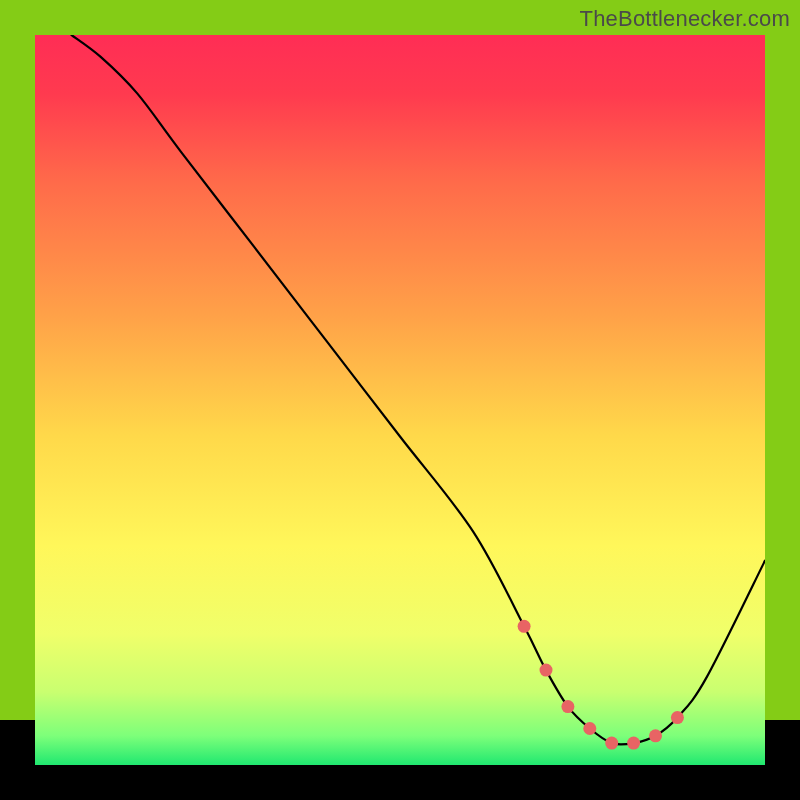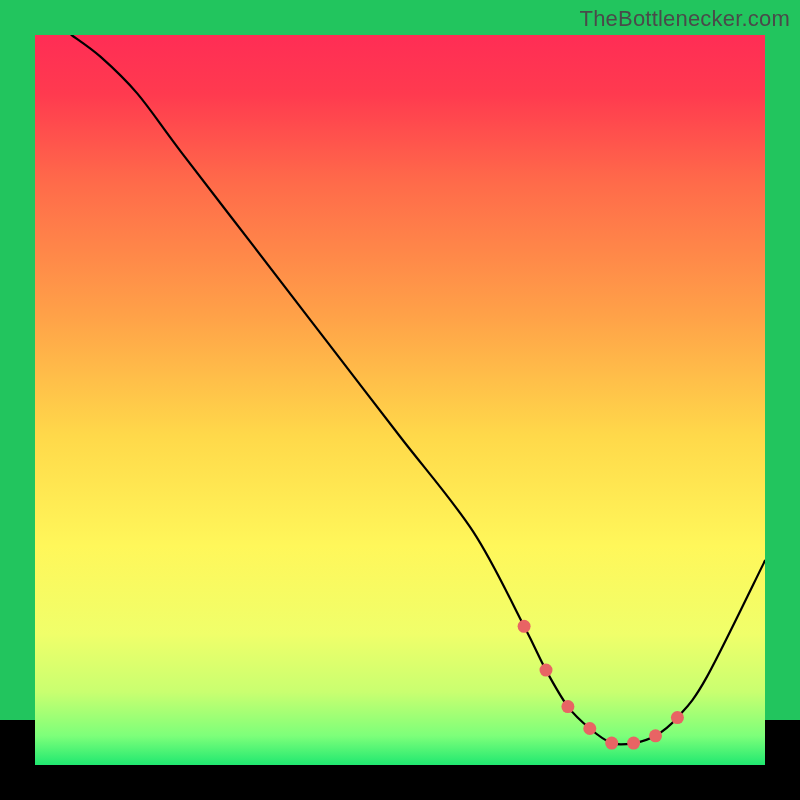--- a/index.html
+++ b/index.html
@@ -8,21 +8,21 @@
     width: 800px;
     height: 800px;
     background: #000;
     overflow: hidden;
     font-family: Arial, Helvetica, sans-serif;
   }
   .outer {
     position: relative;
     width: 800px;
     height: 720px;
-    background: #22c55e;
+    background: #84cc16;
   }
   .watermark {
     position: absolute;
     top: 6px;
     right: 10px;
     font-size: 22px;
     color: #4a4a4a;
     font-weight: 500;
     letter-spacing: 0.2px;
     z-index: 10;

